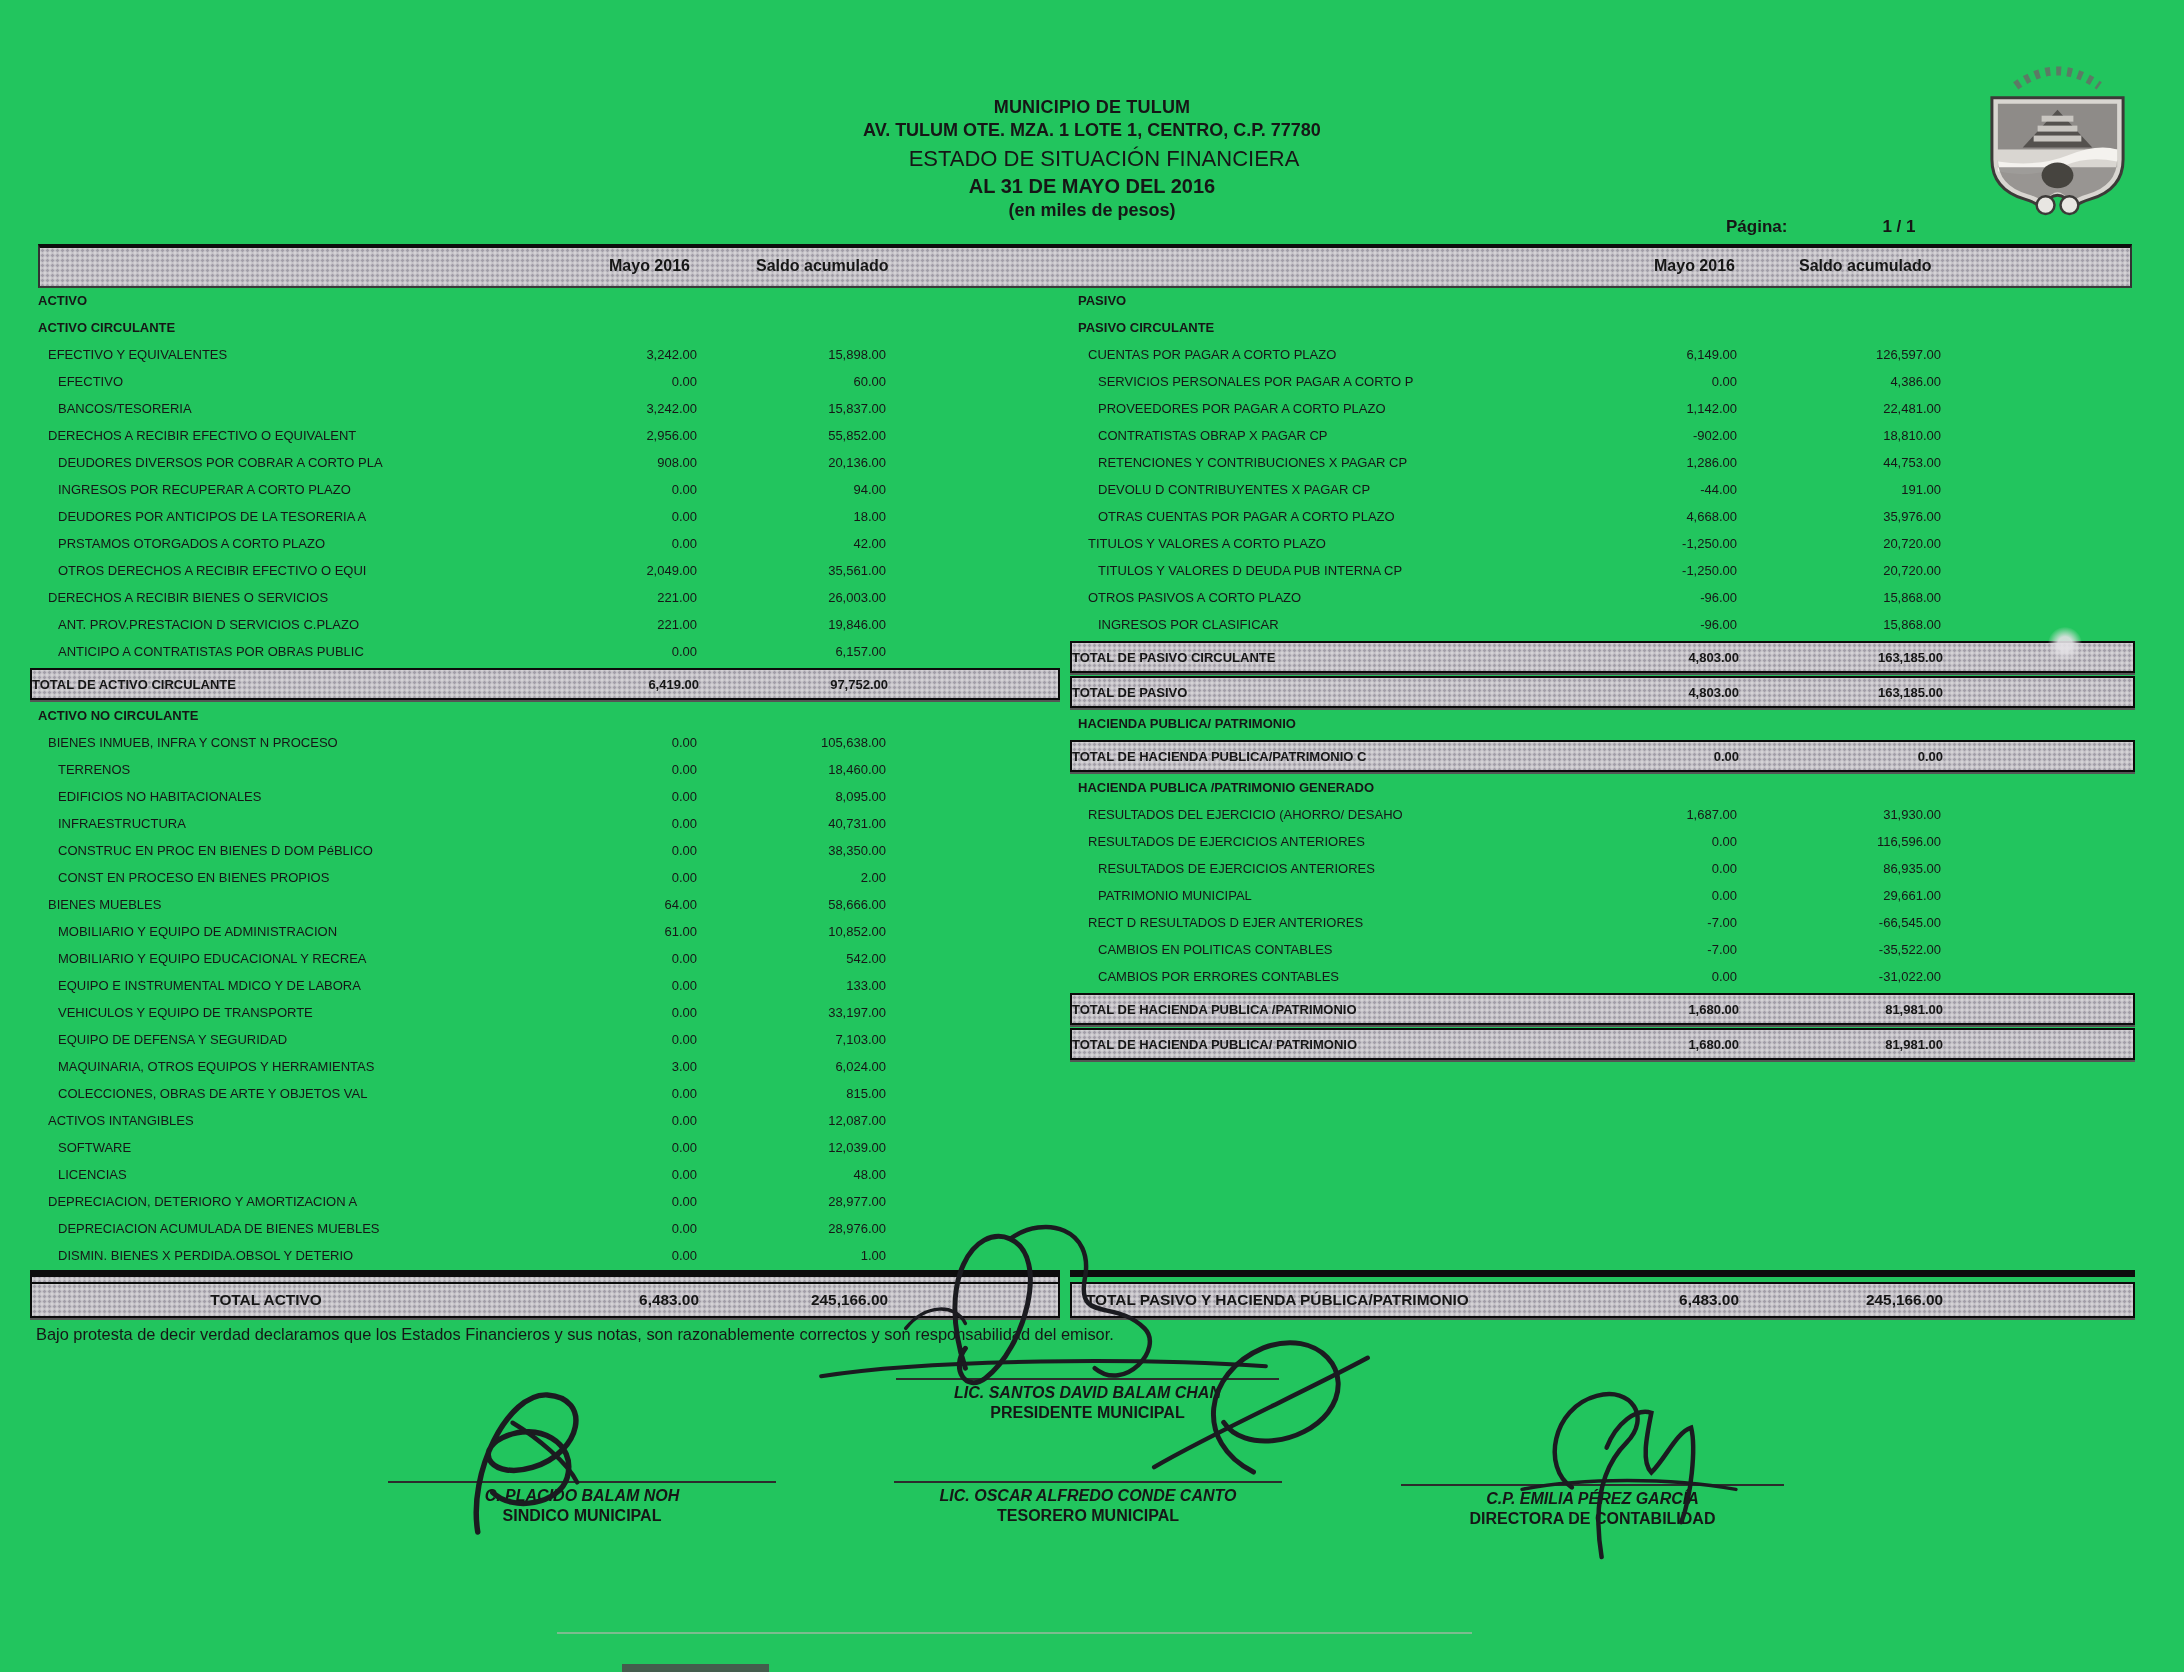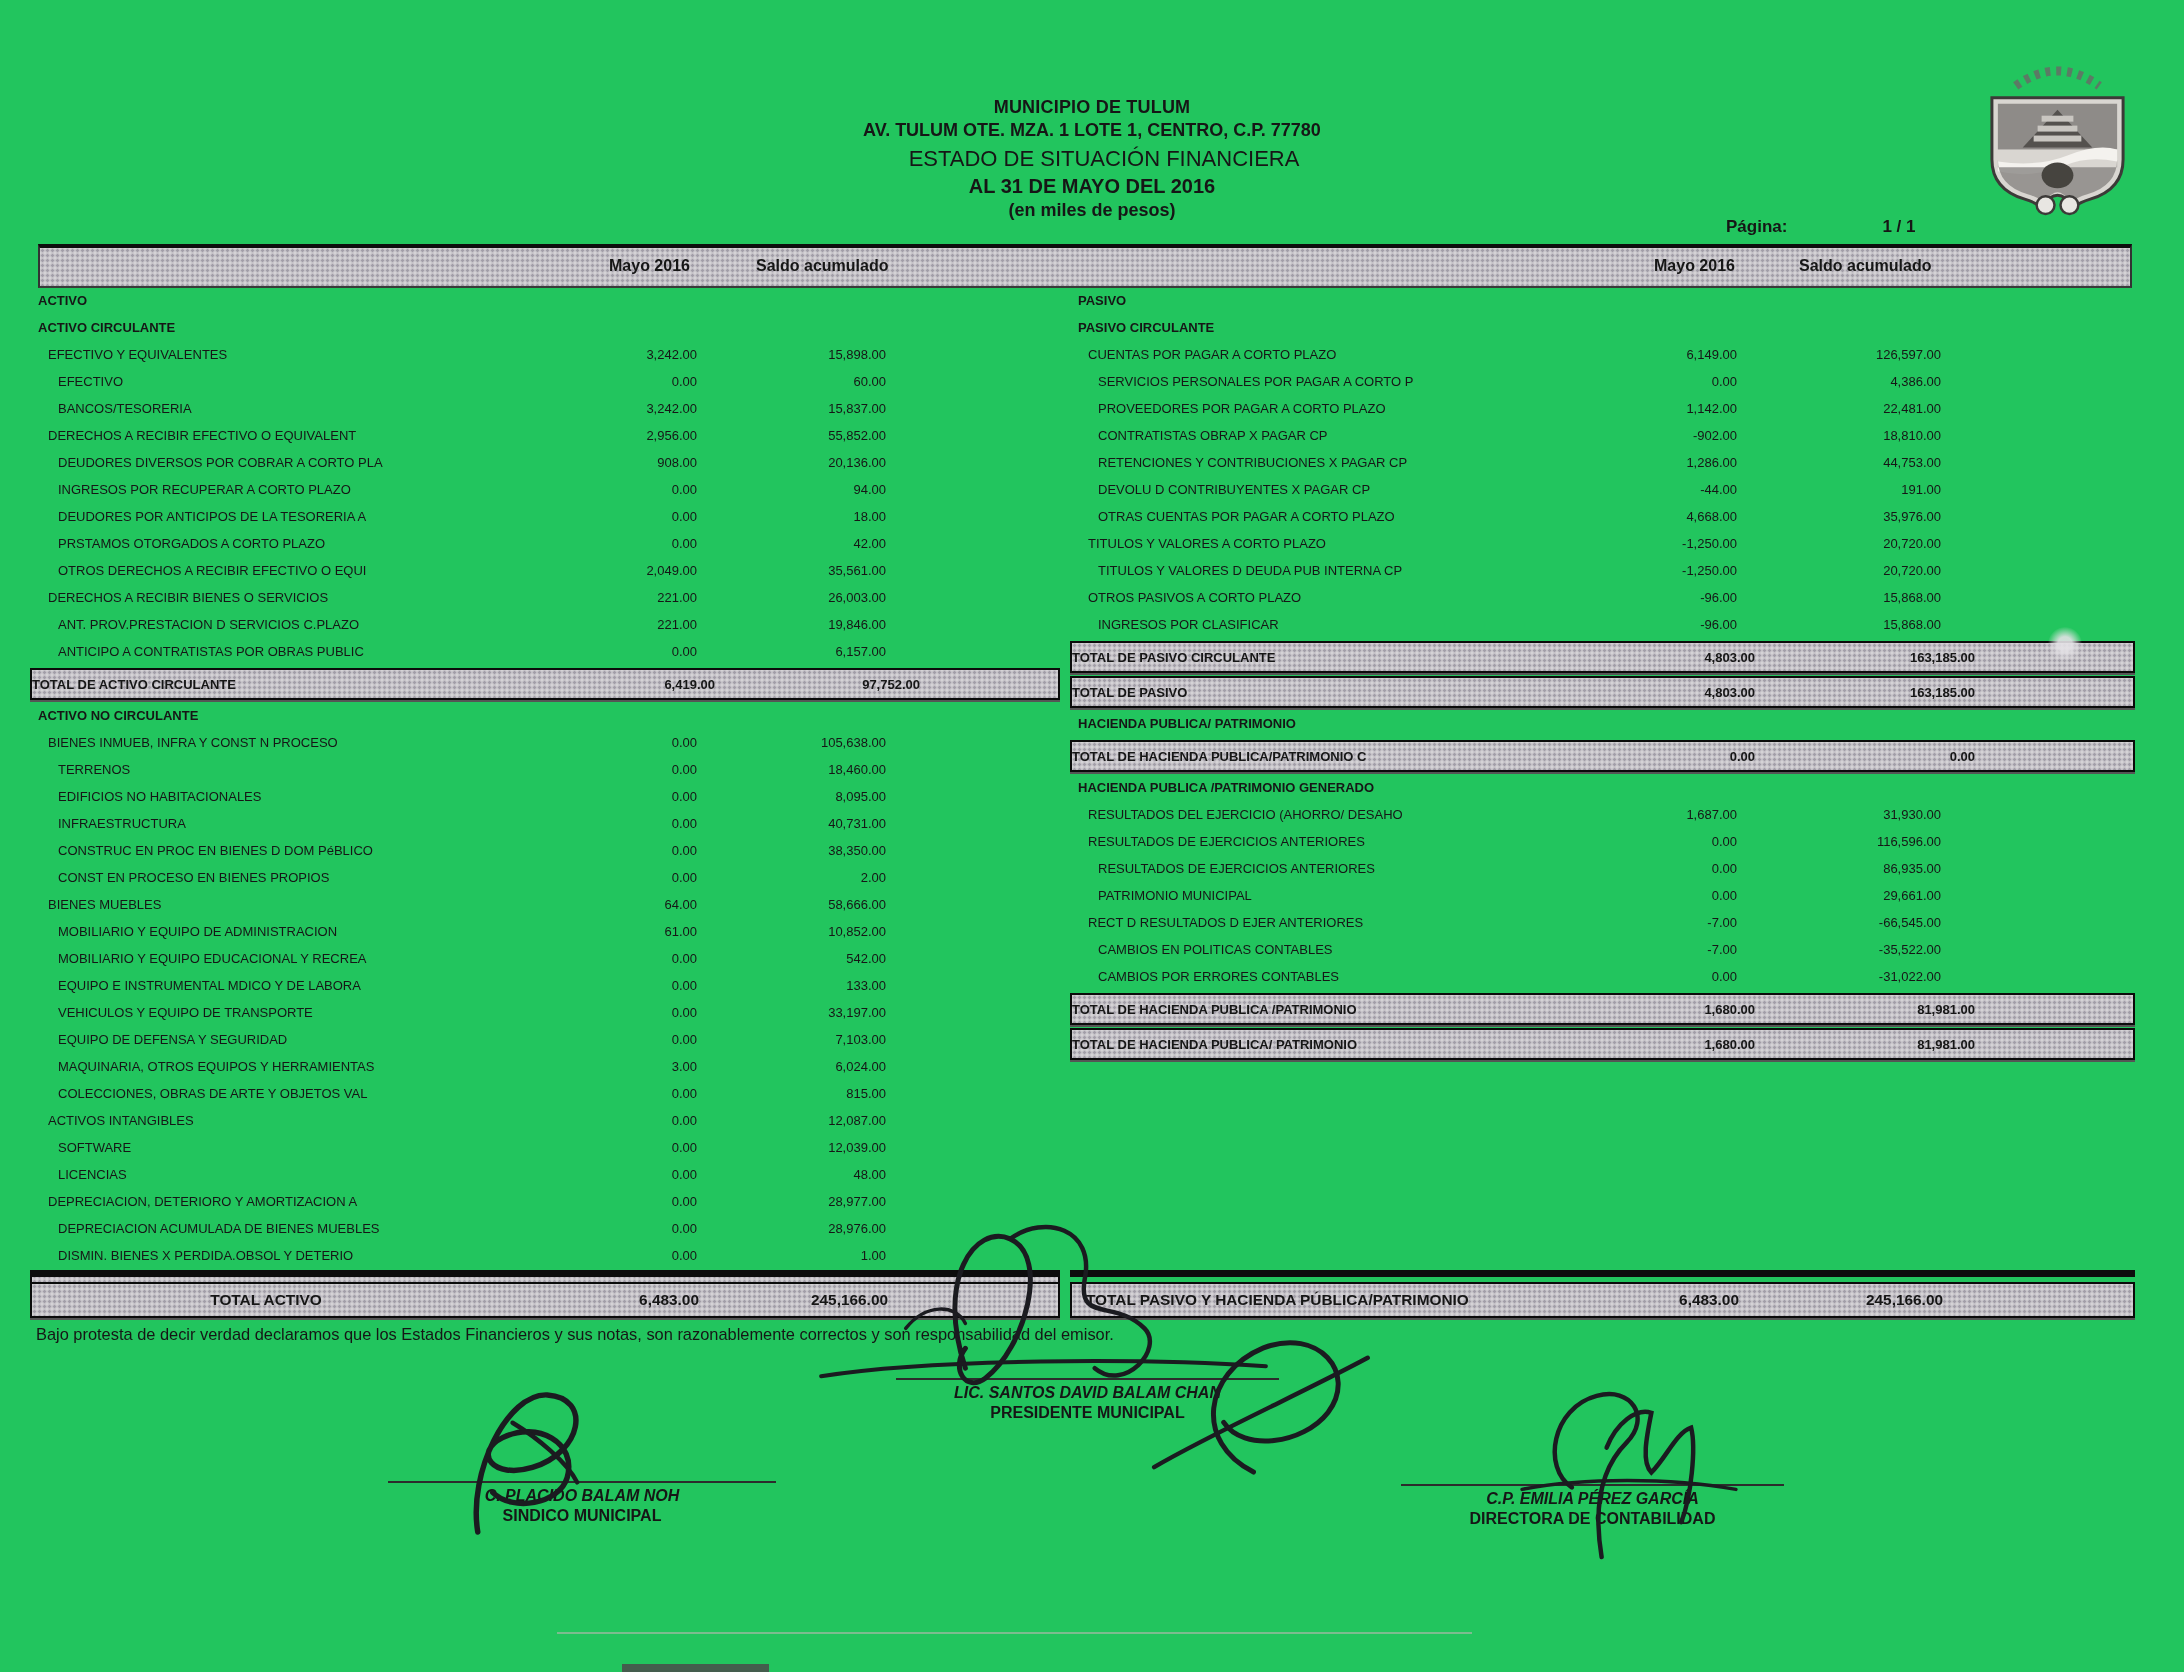--- a/index.html
+++ b/index.html
@@ -40,21 +40,21 @@
   .t-left .row{grid-template-columns:468px 199px 189px 174px;}
   .t-right .row{grid-template-columns:468px 199px 204px 194px;}
   .row .lbl{white-space:nowrap;overflow:hidden;}
   .row .num{text-align:right;white-space:nowrap;}
   .row.section{font-weight:bold;}
   .row.section .lbl{padding-left:8px;}
   .row.item .lbl.ind0{padding-left:18px;}
   .row.item .lbl.ind1{padding-left:28px;}
   .row.total{
     font-weight:bold;height:28px;margin:3px 0 2px 0;
-    border:2px solid #0b0b0b;box-shadow:0 2px 0 #555;gap:16px;
+    border:2px solid #0b0b0b;box-shadow:0 2px 0 #555;
   }
   .grand{
     position:absolute;font-size:15.4px;font-weight:bold;
   }
   .grand .rule{height:7px;background:#0d0d0d;margin-bottom:5px;}
   .grand .bar{
     display:grid;align-items:center;height:32px;
     border:2px solid #0b0b0b;box-shadow:0 2px 0 #555;
   }
   .g-left{left:30px;top:1270px;width:1030px;border-radius:18px;}
@@ -529,20 +529,25 @@
   <div class="sig sig-sindico">
     <div class="line"></div>
     <div class="name">C. PLACIDO BALAM NOH</div>
     <div class="title">SINDICO MUNICIPAL</div>
   </div>
   <svg class="ink" style="left:418px;top:1383px;width:209px;height:159px" viewBox="0 0 210 160">
     <path d="M60 150 C50 90 90 10 130 12 C175 15 165 70 115 85 C75 97 55 70 85 55 C120 38 160 60 150 95 C142 122 95 130 75 110" fill="none" stroke="#1b1b20" stroke-width="5.5" stroke-linecap="round"></path>
     <path d="M95 40 C120 55 150 80 160 100" fill="none" stroke="#1b1b20" stroke-width="4.5" stroke-linecap="round"></path>
   </svg>
 
+  <div class="sig sig-tesorero">
+    <div class="line"></div>
+    <div class="name">LIC. OSCAR ALFREDO CONDE CANTO</div>
+    <div class="title">TESORERO MUNICIPAL</div>
+  </div>
 
   <div class="sig sig-directora">
     <div class="line"></div>
     <div class="name">C.P. EMILIA PÉREZ GARCÍA</div>
     <div class="title">DIRECTORA DE CONTABILIDAD</div>
   </div>
   <svg class="ink" style="left:1512px;top:1378px;width:229px;height:184px" viewBox="0 0 230 185">
     <path d="M60 110 C30 90 40 30 85 18 C120 8 140 40 115 65 C95 85 80 120 90 180" fill="none" stroke="#1b1b20" stroke-width="4.5" stroke-linecap="round"></path>
     <path d="M95 70 C105 45 125 30 140 35 C135 60 130 85 140 95 C155 80 165 55 180 50 C185 70 180 120 170 145" fill="none" stroke="#1b1b20" stroke-width="4.5" stroke-linecap="round"></path>
     <path d="M10 112 C70 100 160 100 225 112" fill="none" stroke="#1b1b20" stroke-width="3.5" stroke-linecap="round"></path>

